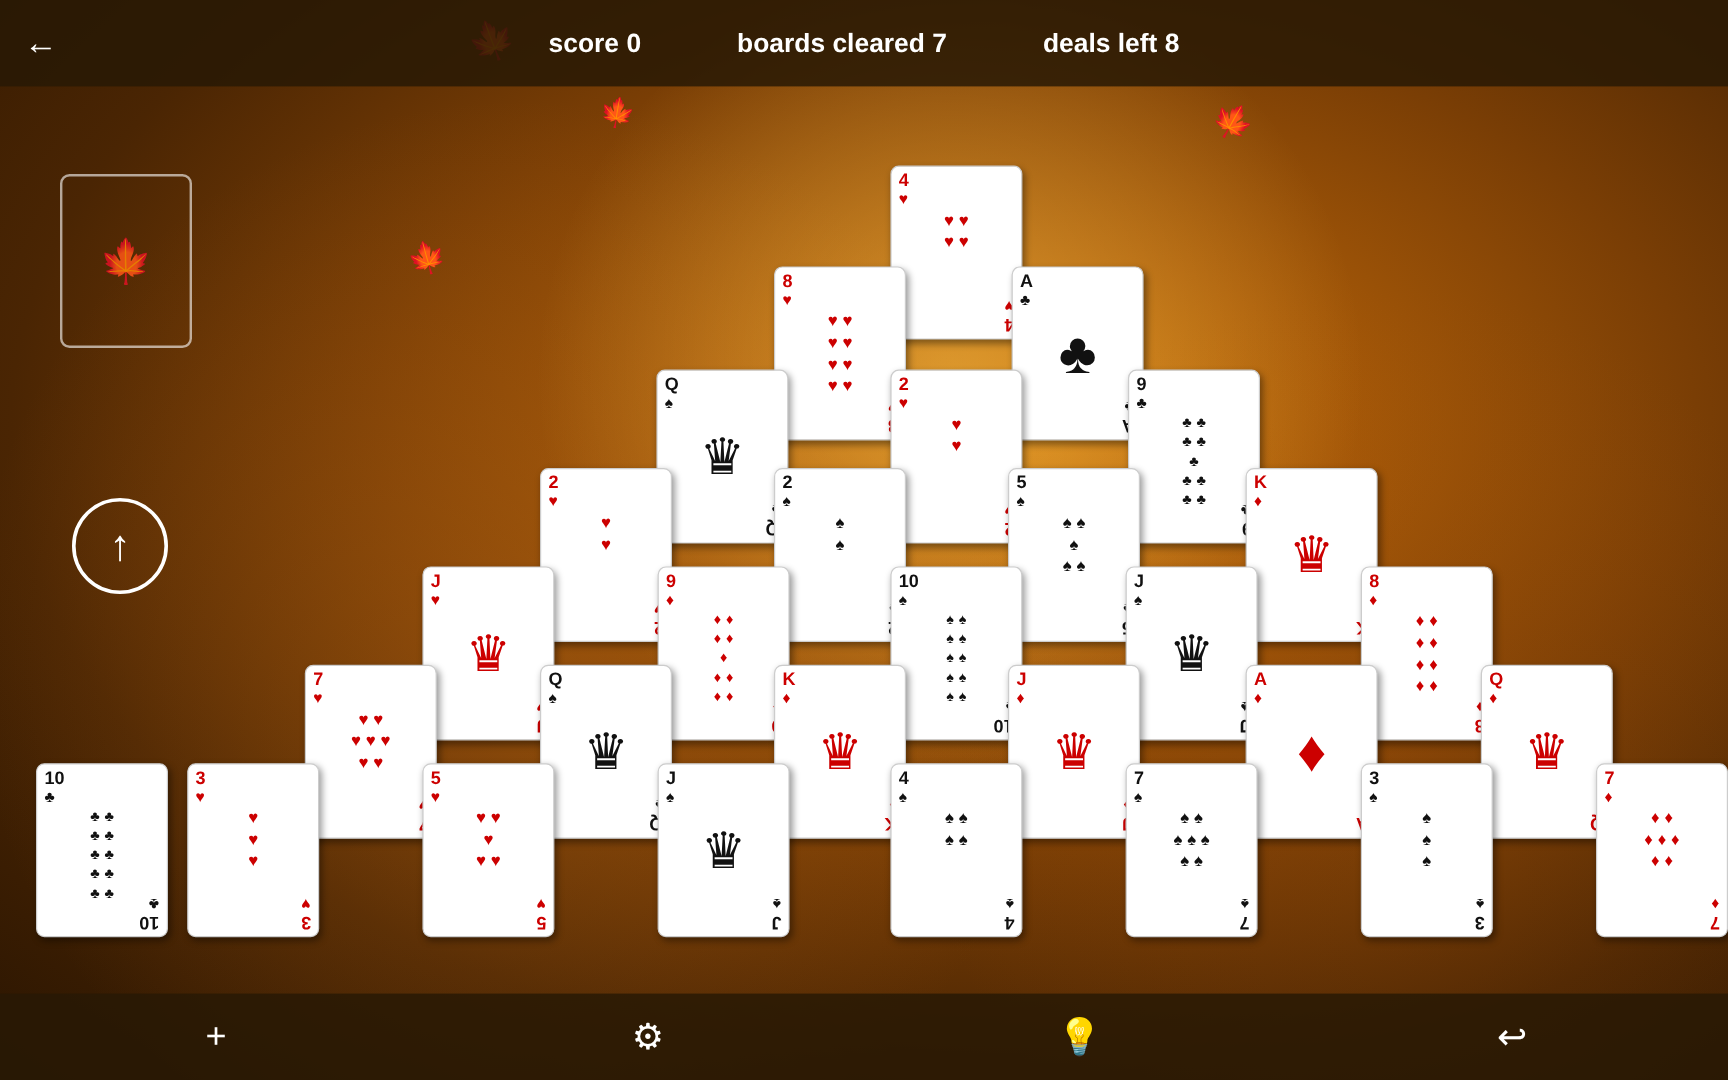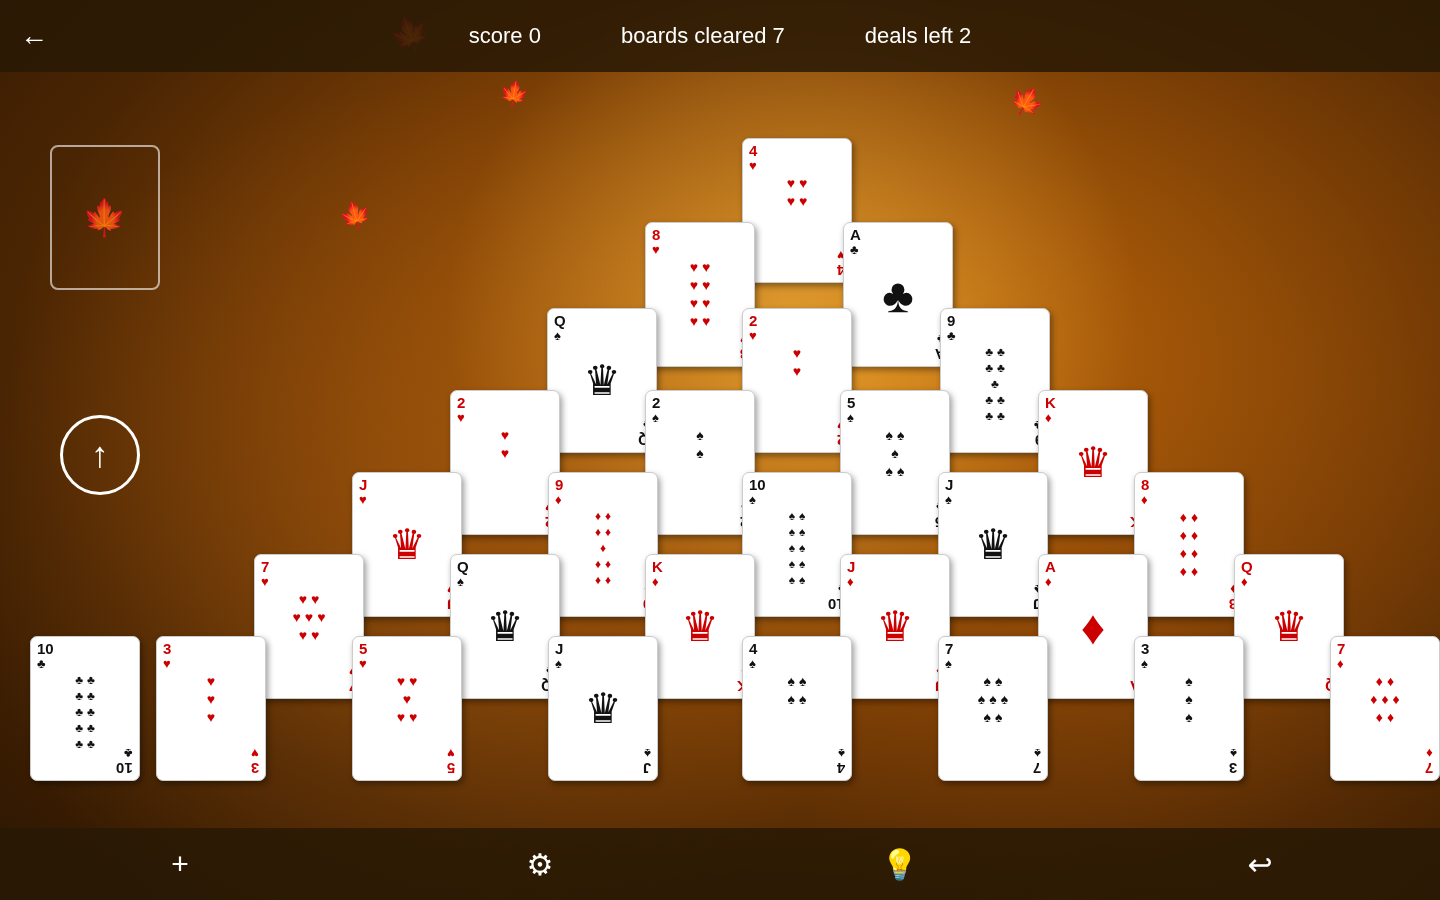--- a/index.html
+++ b/index.html
@@ -46,21 +46,21 @@
       position: absolute;
       left: 20px;
       color: white;
       font-size: 28px;
       cursor: pointer;
       user-select: none;
     }
     .stat-label {
       color: white;
       font-size: 22px;
-      font-weight: 400;
+      font-weight: 700;
     }
 
     
     #bottombar {
       position: absolute;
       bottom: 0; left: 0; right: 0;
       height: 72px;
       background: rgba(40,25,5,0.85);
       display: flex;
       align-items: center;
@@ -195,21 +195,21 @@
 
 <span class="leaf" style="top:15px; left:390px; --rot:-20deg; color:#cc0000; font-size:32px;">🍁</span>
 <span class="leaf" style="top:80px; left:500px; --rot:10deg; color:#cc0000; font-size:24px;">🍁</span>
 <span class="leaf" style="top:85px; left:1010px; --rot:30deg; color:#cc0000; font-size:28px;">🍁</span>
 <span class="leaf" style="top:200px; left:340px; --rot:-15deg; color:#cc0000; font-size:26px;">🍁</span>
 
 <div id="topbar">
   <span id="back-btn">←</span>
   <span class="stat-label">score 0</span>
   <span class="stat-label">boards cleared 7</span>
-  <span class="stat-label">deals left 2</span>
+  <span class="stat-label">deals left 8</span>
 </div>
 
 <div id="card-slot"></div>
 
 <div id="up-arrow"></div>
 
 <div id="cards-container">
     <div class="card" style="left: 742px; top: 138px; width: 110px; height: 145px;">
       <span class="card-rank-top" style="color:#cc0000">4</span>
       <span class="card-suit-top" style="color:#cc0000">♥</span>

